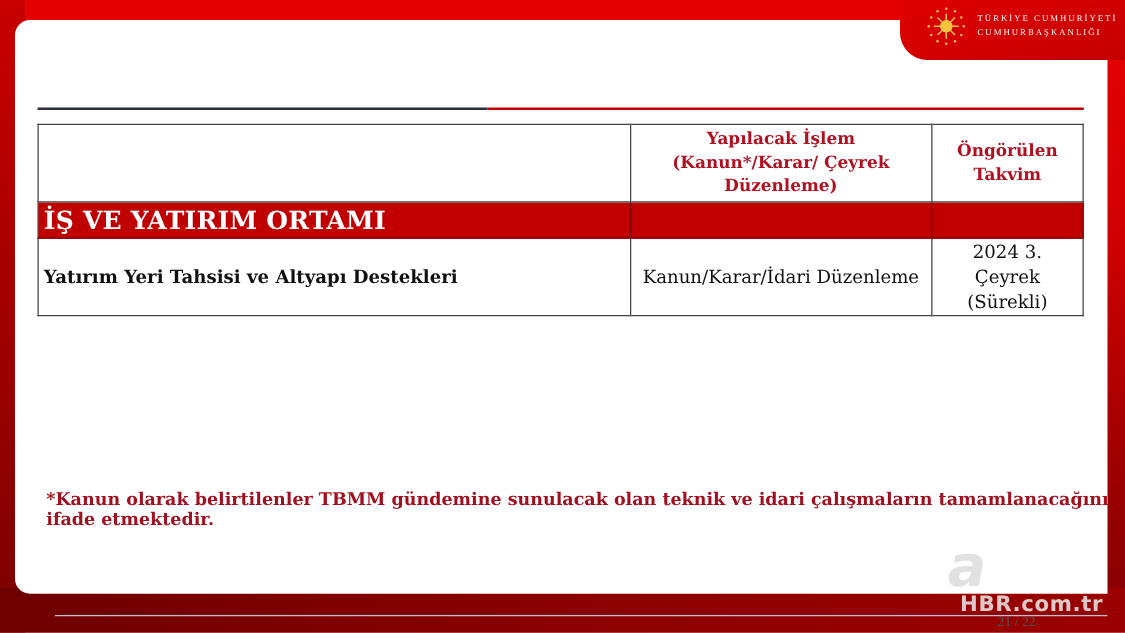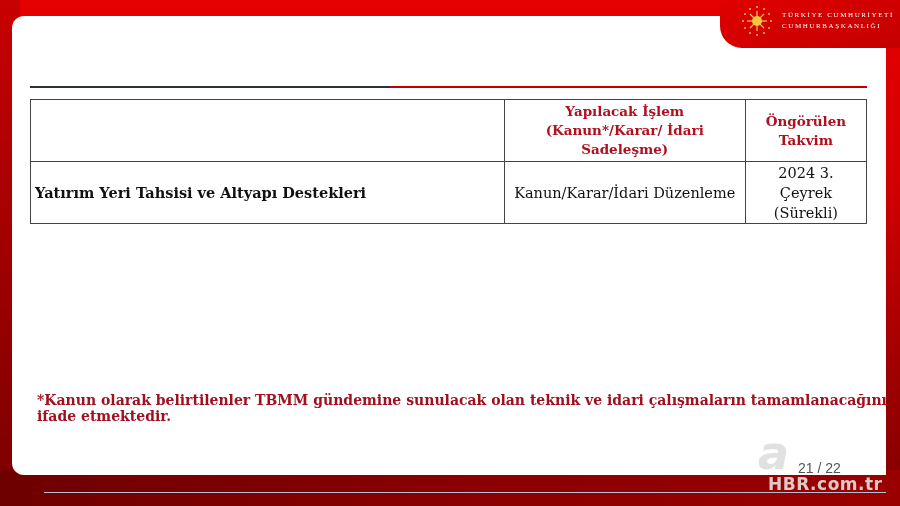--- a/index.html
+++ b/index.html
@@ -24,21 +24,21 @@
   .hdr td{height:61px;}
   .hdr .h{color:#b01020;font-weight:bold;text-align:center;font-size:13.5px;line-height:19px;}
   .sec td{background:#c00000;height:28px;border-color:#7a0000;}
   .sec .t{color:#fff;font-weight:bold;font-size:20px;letter-spacing:0.2px;padding-left:4px;}
   .r1 td{height:72px;} .r2 td{height:49px;} .r3 td{height:61px;}
   .name{font-weight:bold;line-height:21px;padding-left:4px;}
   .c{text-align:center;line-height:20px;}
   .c1{width:460px;} .c2{width:228px;} .c3{width:108px;}
   .note{position:absolute;left:37px;top:392px;color:#a01020;font-size:14px;font-weight:bold;}
   .footer-line{position:absolute;left:44px;top:492px;width:842px;height:1px;background:#b8c0d4;}
-  .page{position:absolute;left:798px;top:460px;font-family:Liberation Sans, sans-serif;font-size:14px;color:#555;}
+  .page{position:absolute;left:798px;top:492px;font-family:Liberation Serif, serif;font-size:11px;color:#555;}
   .wm-a{position:absolute;left:758px;top:430px;font-family:"DejaVu Sans","Liberation Sans",sans-serif;
     font-size:46px;font-weight:bold;font-style:italic;color:rgba(220,220,220,0.85);line-height:46px;}
   .wm-h{position:absolute;left:768px;top:474px;font-family:"DejaVu Sans","Liberation Sans",sans-serif;
     font-size:17px;font-weight:bold;color:rgba(235,235,235,0.85);letter-spacing:0.5px;}
 </style>
 </head>
 <body>
 
 <div class="bg-left"></div>
 <div class="bg-bottom"></div>
@@ -74,22 +74,27 @@
   <div>CUMHURBAŞKANLIĞI</div>
 </div>
 
 <div class="rule-dark"></div>
 <div class="rule-red"></div>
 
 <table>
   <tbody>
       <tr class="hdr">
     <td class="c1"></td>
-    <td class="c2 h">Yapılacak İşlem (Kanun*/Karar/ İdari Sadeleşme)</td>
+    <td class="c2 h">Yapılacak İşlem (Kanun*/Karar/ Çeyrek Düzenleme)</td>
     <td class="c3 h">Öngörülen Takvim</td>
+  </tr>
+  <tr class="sec">
+    <td class="t">İŞ VE YATIRIM ORTAMI</td>
+    <td></td>
+    <td></td>
   </tr>
   <tr class="r3">
     <td class="name">Yatırım Yeri Tahsisi ve Altyapı Destekleri</td>
     <td class="c">Kanun/Karar/İdari Düzenleme</td>
     <td class="c">2024 3. Çeyrek (Sürekli)</td>
   </tr>
 </tbody>
   </table>
 
 <div class="note">*Kanun olarak belirtilenler TBMM gündemine sunulacak olan teknik ve idari çalışmaların tamamlanacağını ifade etmektedir.</div>

